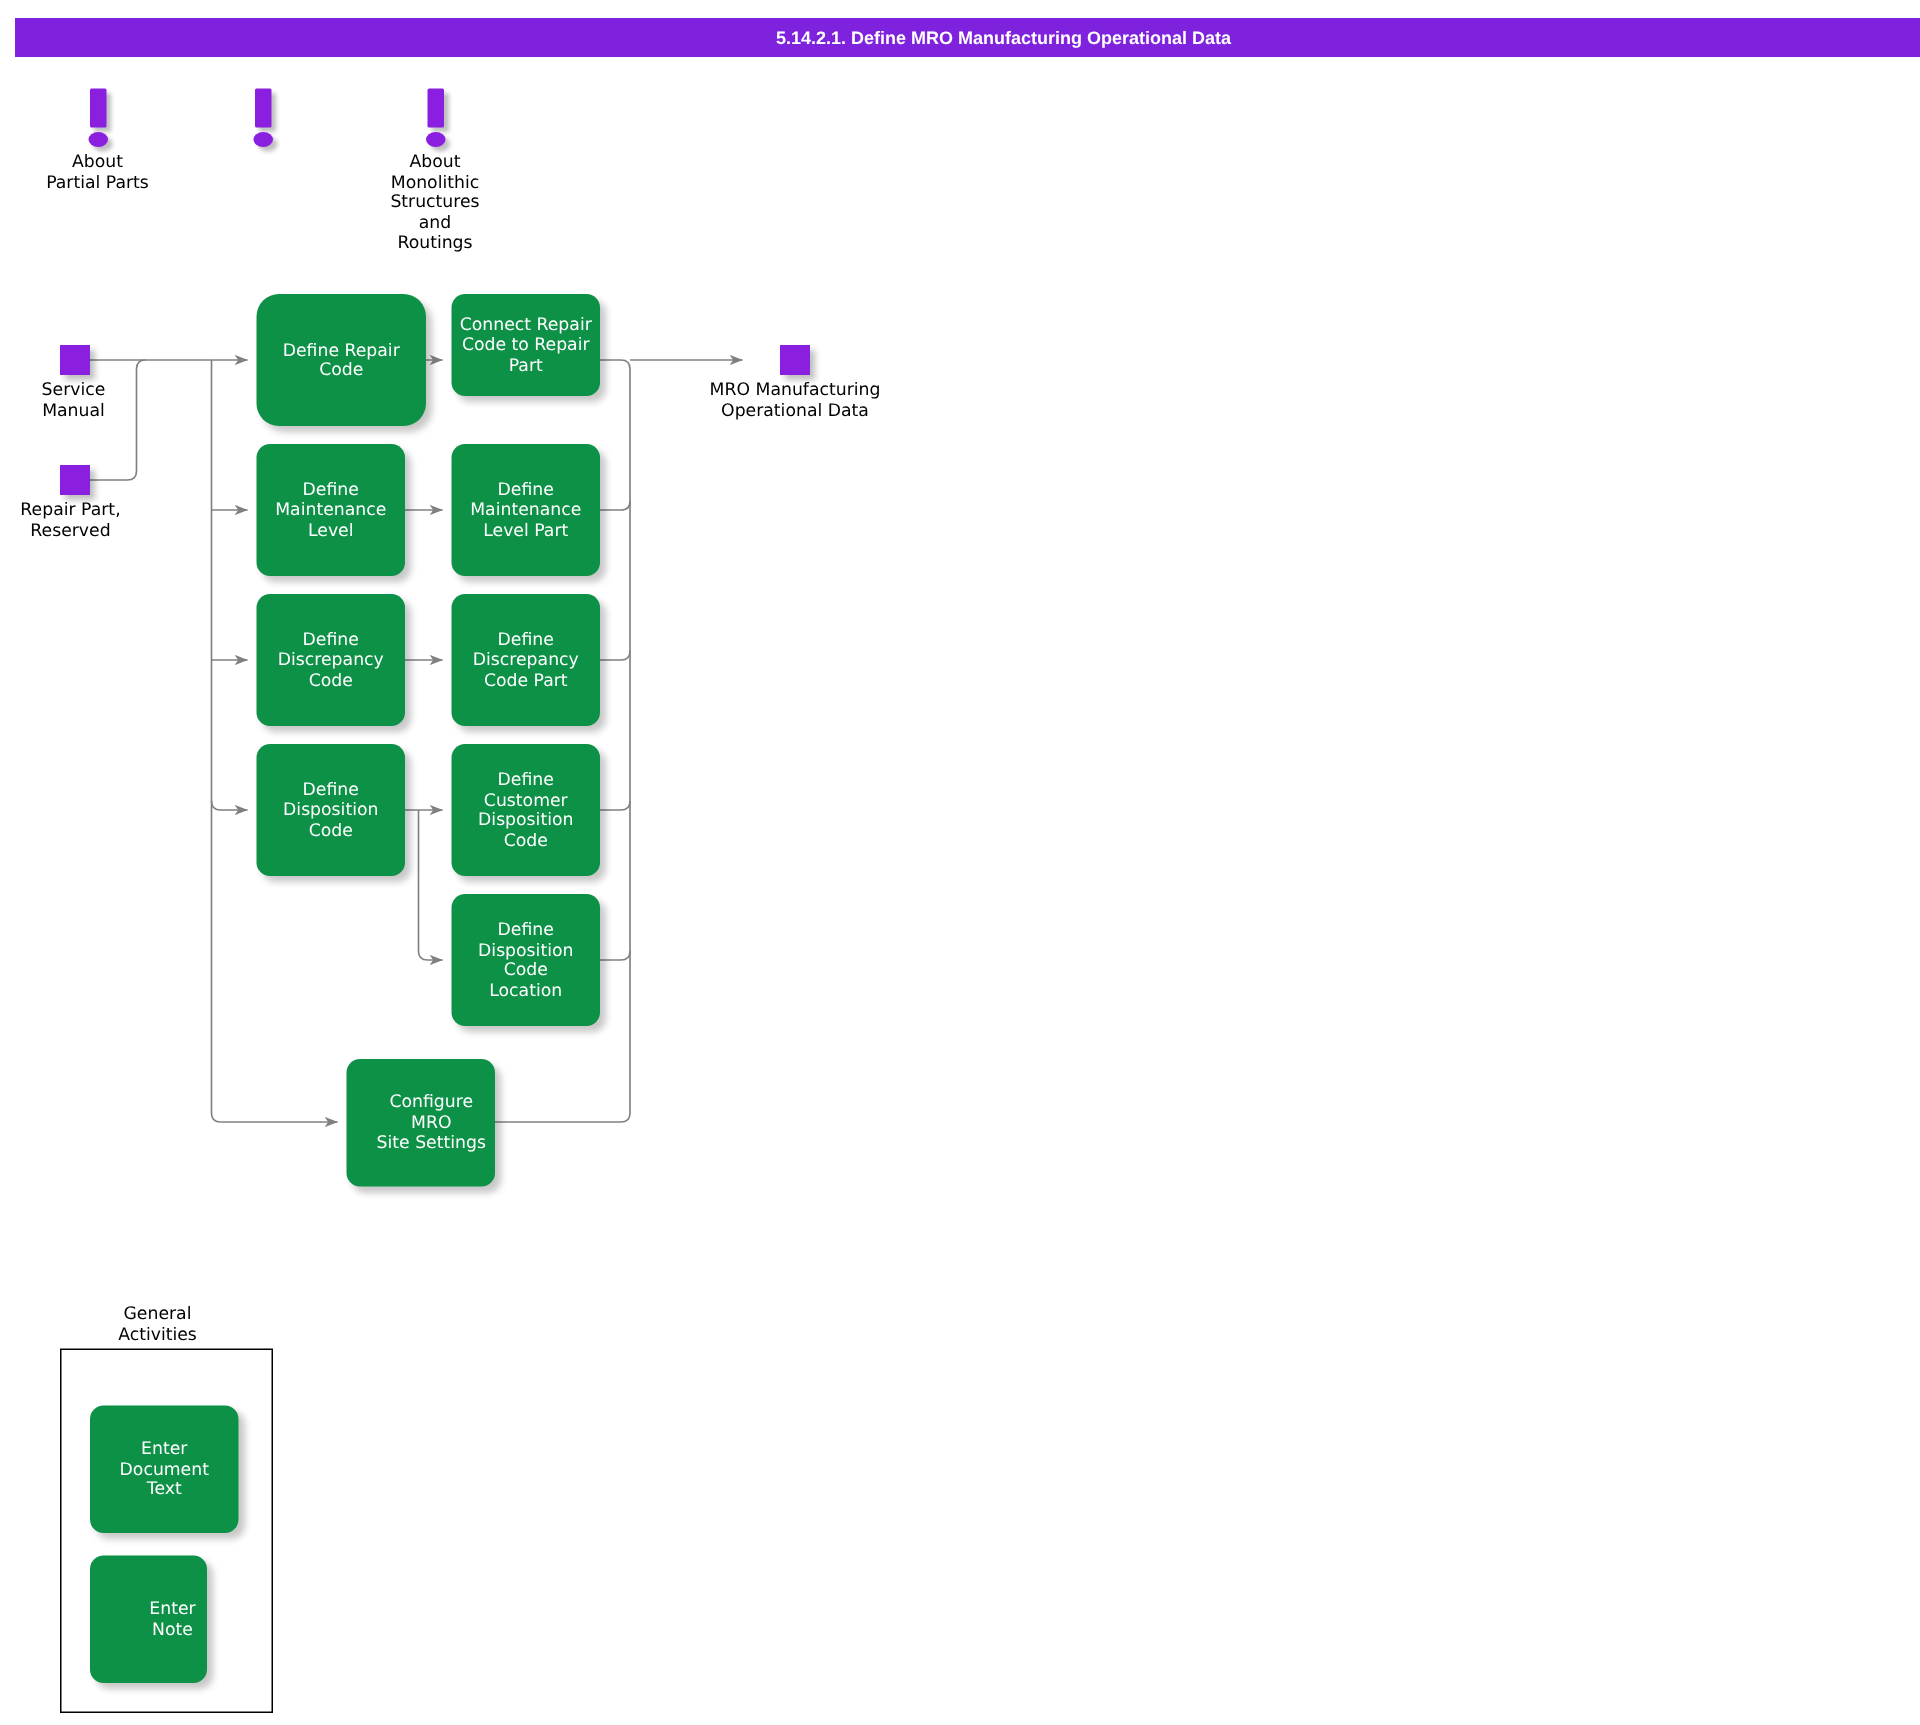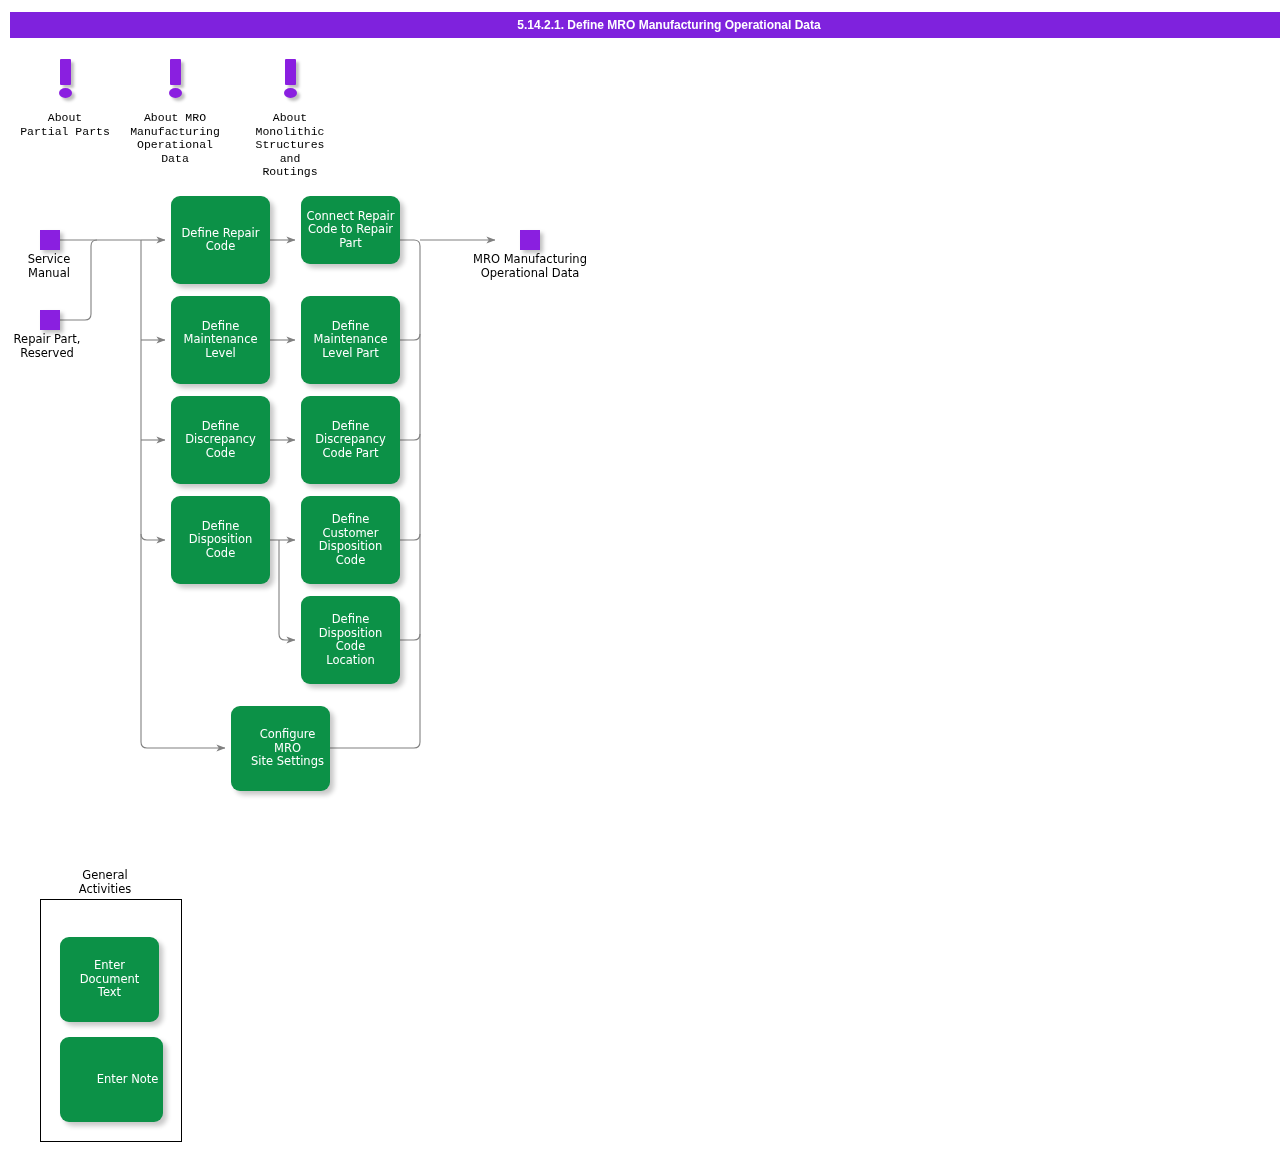--- a/index.html
+++ b/index.html
@@ -79,22 +79,21 @@
     width: 13px;
     height: 10px;
     background: #8A1FE0;
     border-radius: 50%;
     box-shadow: 3px 3px 3px rgba(0,0,0,0.25);
   }
   .info-label {
     font-size: 11.5px;
     color: #000000;
     line-height: 13.5px;
-    margin-top: 12px;
-    font-family: Liberation Mono, monospace;
+    margin-top: 2px;
   }
 
   
   .data-node {
     position: absolute;
     width: 140px;
     text-align: center;
   }
   .data-sq {
     width: 20px;
@@ -196,24 +195,20 @@
     </div>
     <div class="info-label" style="white-space:pre-line;">About
 Partial Parts</div>
   </div>
 
   <div class="info-node" style="left:115px; top:55px;">
     <div class="bang">
       <div class="bar"></div>
         <div class="dot"></div>
     </div>
-    <div class="info-label" style="white-space:pre-line;">About MRO
-Manufacturing
-Operational
-Data</div>
   </div>
 
   <div class="info-node" style="left:230px; top:55px;">
     <div class="bang">
       <div class="bar"></div>
         <div class="dot"></div>
     </div>
     <div class="info-label" style="white-space:pre-line;">About
 Monolithic
 Structures
@@ -232,21 +227,21 @@
     <div class="data-label" style="white-space:pre-line;">Repair Part,
 Reserved</div>
   </div>
 
   <div class="data-node" style="left:460px; top:230px; width:140px;">
     <div class="data-sq" style="margin-left:60px;"></div>
     <div class="data-label" style="white-space:pre-line;">MRO Manufacturing
 Operational Data</div>
   </div>
 
-  <div class="activity" style="left:171px; top:196px; width:99px; height:88px; white-space:pre-line;">Define Repair
+  <div class="activity" style="left:171px; top:196px; width:113px; height:88px; white-space:pre-line;border-radius:15px;">Define Repair
 Code</div>
 
   <div class="activity" style="left:171px; top:296px; width:99px; height:88px; white-space:pre-line;">Define
 Maintenance
 Level</div>
 
   <div class="activity" style="left:171px; top:396px; width:99px; height:88px; white-space:pre-line;">Define
 Discrepancy
 Code</div>
 
@@ -279,15 +274,15 @@
 Site Settings</div>
 
   <div class="group-title" style="left:50px; top:869px; width:110px; white-space:pre-line;">General
 Activities</div>
 
   <div class="group-frame" style="left:40px; top:899px; width:140px; height:241px;"></div>
 
   <div class="activity" style="left:60px; top:937px; width:99px; height:85px; white-space:pre-line;">Enter Document
 Text</div>
 
-  <div class="activity" style="left:60px; top:1037px; width:103px; height:85px; white-space:pre-line;padding-left:36px;">Enter Note</div>
+  <div class="activity" style="left:60px; top:1037px; width:78px; height:85px; white-space:pre-line;padding-left:36px;">Enter Note</div>
 
 </div>
 
 </body></html>

